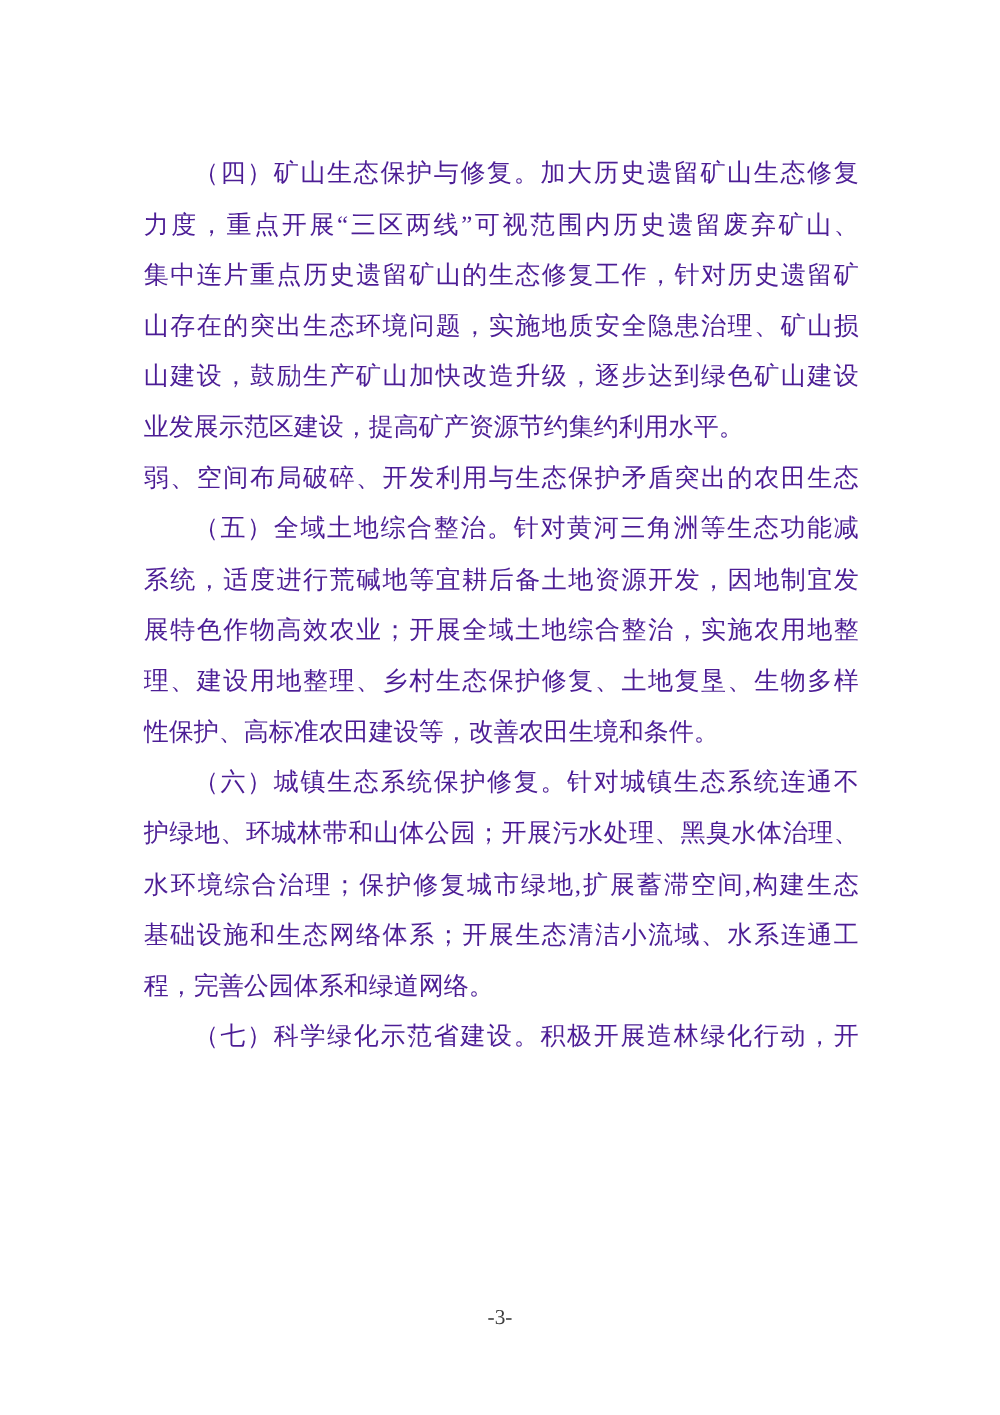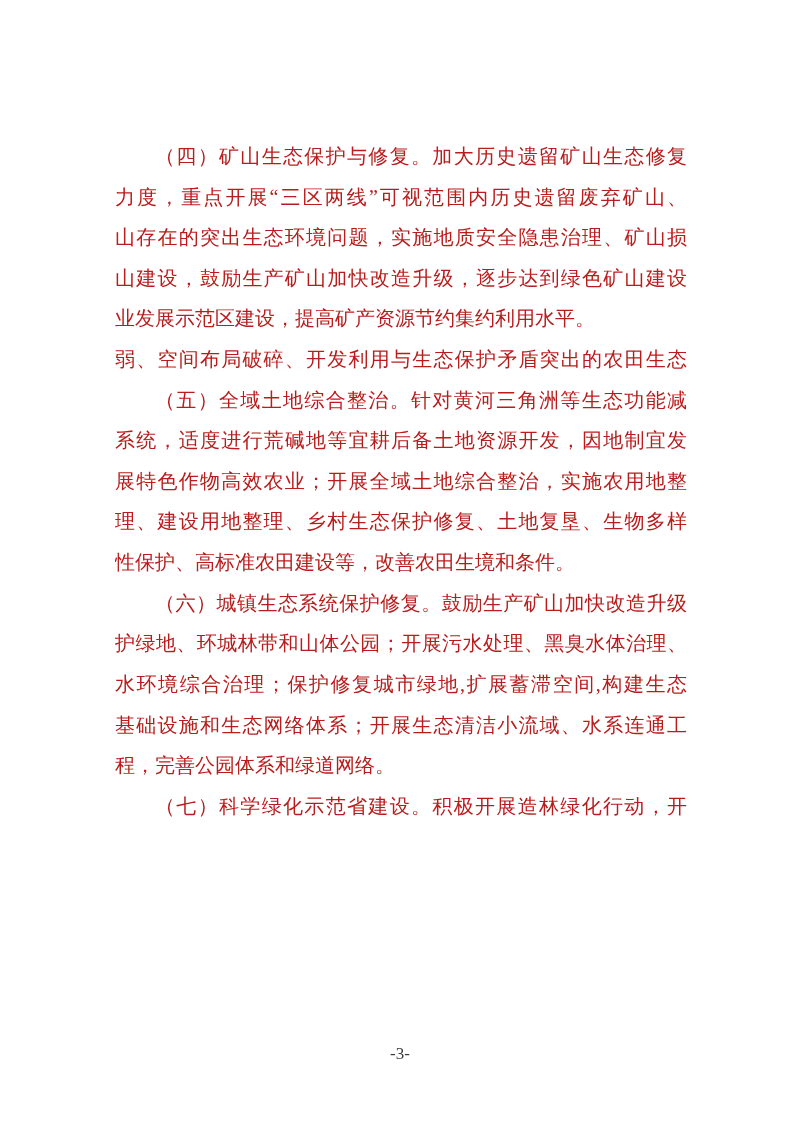--- a/index.html
+++ b/index.html
@@ -13,23 +13,23 @@
     position: relative;
     width: 800px;
     height: 1132px;
     background: #ffffff;
     overflow: hidden;
     font-family: "Liberation Serif", "DejaVu Serif", serif;
   }
   .content {
     position: absolute;
     left: 115px;
-    top: 136px;
+    top: 119px;
     width: 572px;
-    color: #b91c1c;
+    color: #4c1d95;
   }
   .paragraph {
     margin: 0;
     padding: 0;
   }
   .line {
     height: 40.62px;
     line-height: 40.62px;
     font-size: 20px;
     overflow: hidden;
@@ -57,34 +57,35 @@
   }
 </style>
 </head>
 <body>
 
 <div class="sheet">
   <div class="content" id="doc-content">
       <div class="paragraph">
         <div class="line first">（四）矿山生态保护与修复。加大历史遗留矿山生态修复</div>
         <div class="line">力度，重点开展“三区两线”可视范围内历史遗留废弃矿山、</div>
+        <div class="line">集中连片重点历史遗留矿山的生态修复工作，针对历史遗留矿</div>
         <div class="line">山存在的突出生态环境问题，实施地质安全隐患治理、矿山损</div>
         <div class="line">山建设，鼓励生产矿山加快改造升级，逐步达到绿色矿山建设</div>
         <div class="line end">业发展示范区建设，提高矿产资源节约集约利用水平。</div>
       </div>
       <div class="paragraph">
         <div class="line">弱、空间布局破碎、开发利用与生态保护矛盾突出的农田生态</div>
         <div class="line first">（五）全域土地综合整治。针对黄河三角洲等生态功能减</div>
         <div class="line">系统，适度进行荒碱地等宜耕后备土地资源开发，因地制宜发</div>
         <div class="line">展特色作物高效农业；开展全域土地综合整治，实施农用地整</div>
         <div class="line">理、建设用地整理、乡村生态保护修复、土地复垦、生物多样</div>
         <div class="line end">性保护、高标准农田建设等，改善农田生境和条件。</div>
       </div>
       <div class="paragraph">
-        <div class="line first">（六）城镇生态系统保护修复。鼓励生产矿山加快改造升级</div>
+        <div class="line first">（六）城镇生态系统保护修复。针对城镇生态系统连通不</div>
         <div class="line">护绿地、环城林带和山体公园；开展污水处理、黑臭水体治理、</div>
         <div class="line">水环境综合治理；保护修复城市绿地,扩展蓄滞空间,构建生态</div>
         <div class="line">基础设施和生态网络体系；开展生态清洁小流域、水系连通工</div>
         <div class="line end">程，完善公园体系和绿道网络。</div>
       </div>
       <div class="paragraph">
         <div class="line first">（七）科学绿化示范省建设。积极开展造林绿化行动，开</div>
       </div>
     </div>
   <div class="footer">-3-</div>

